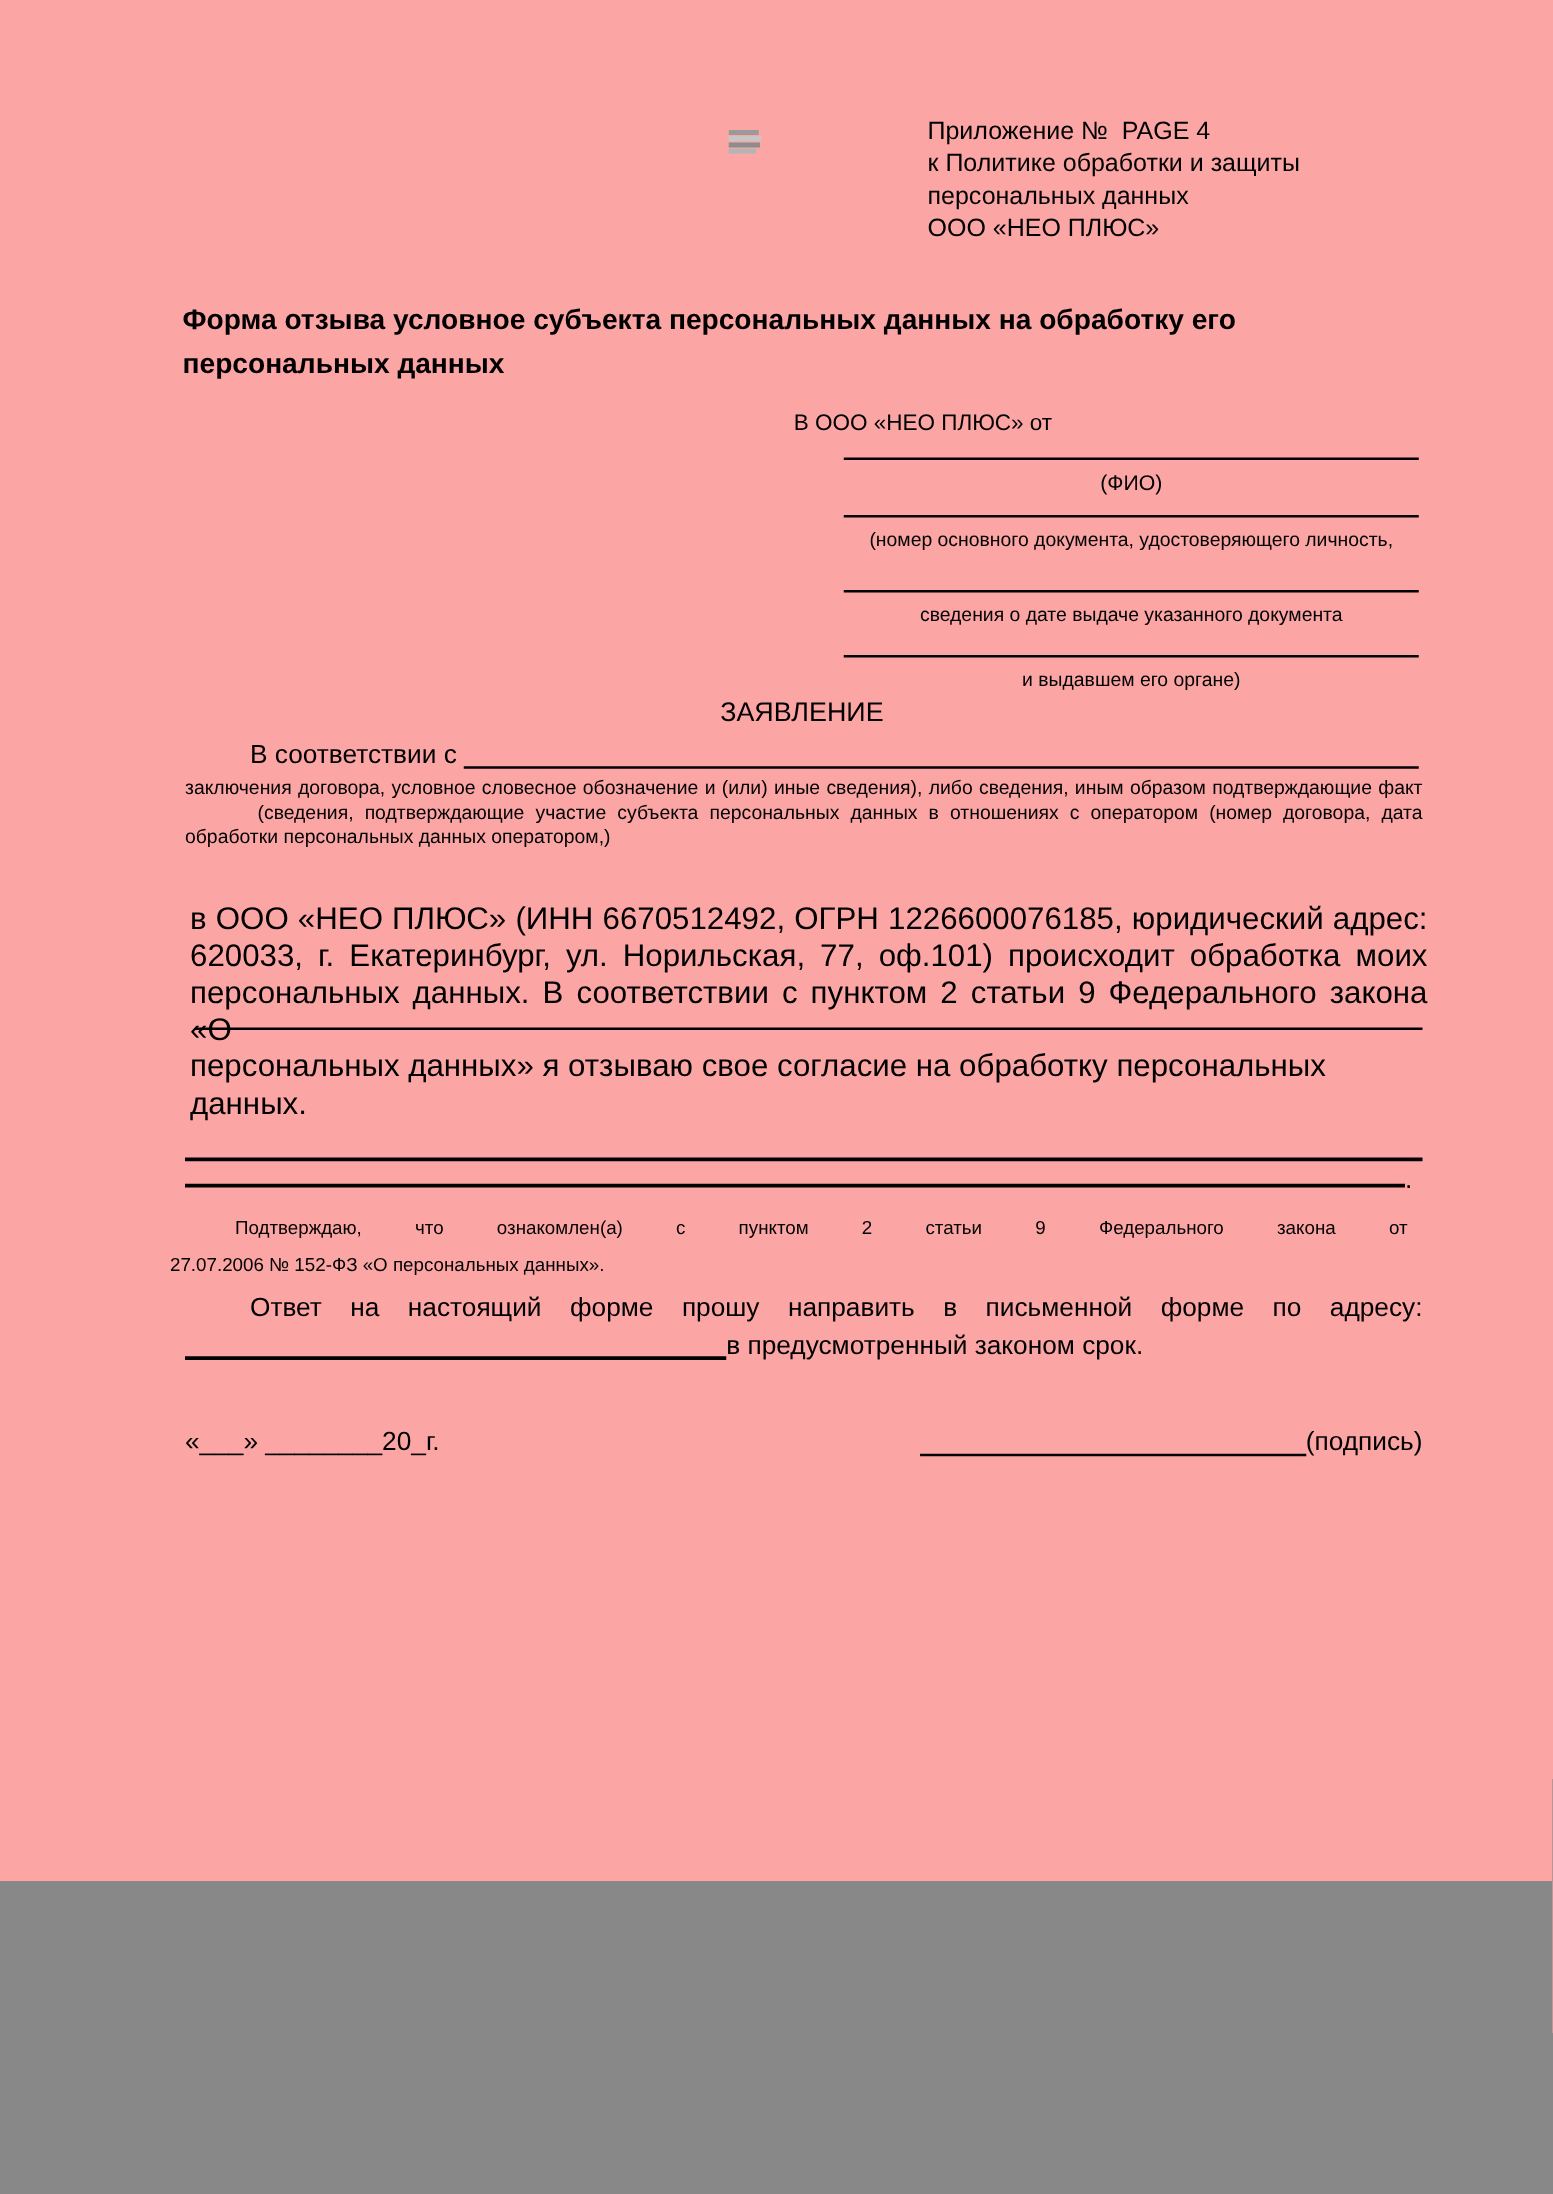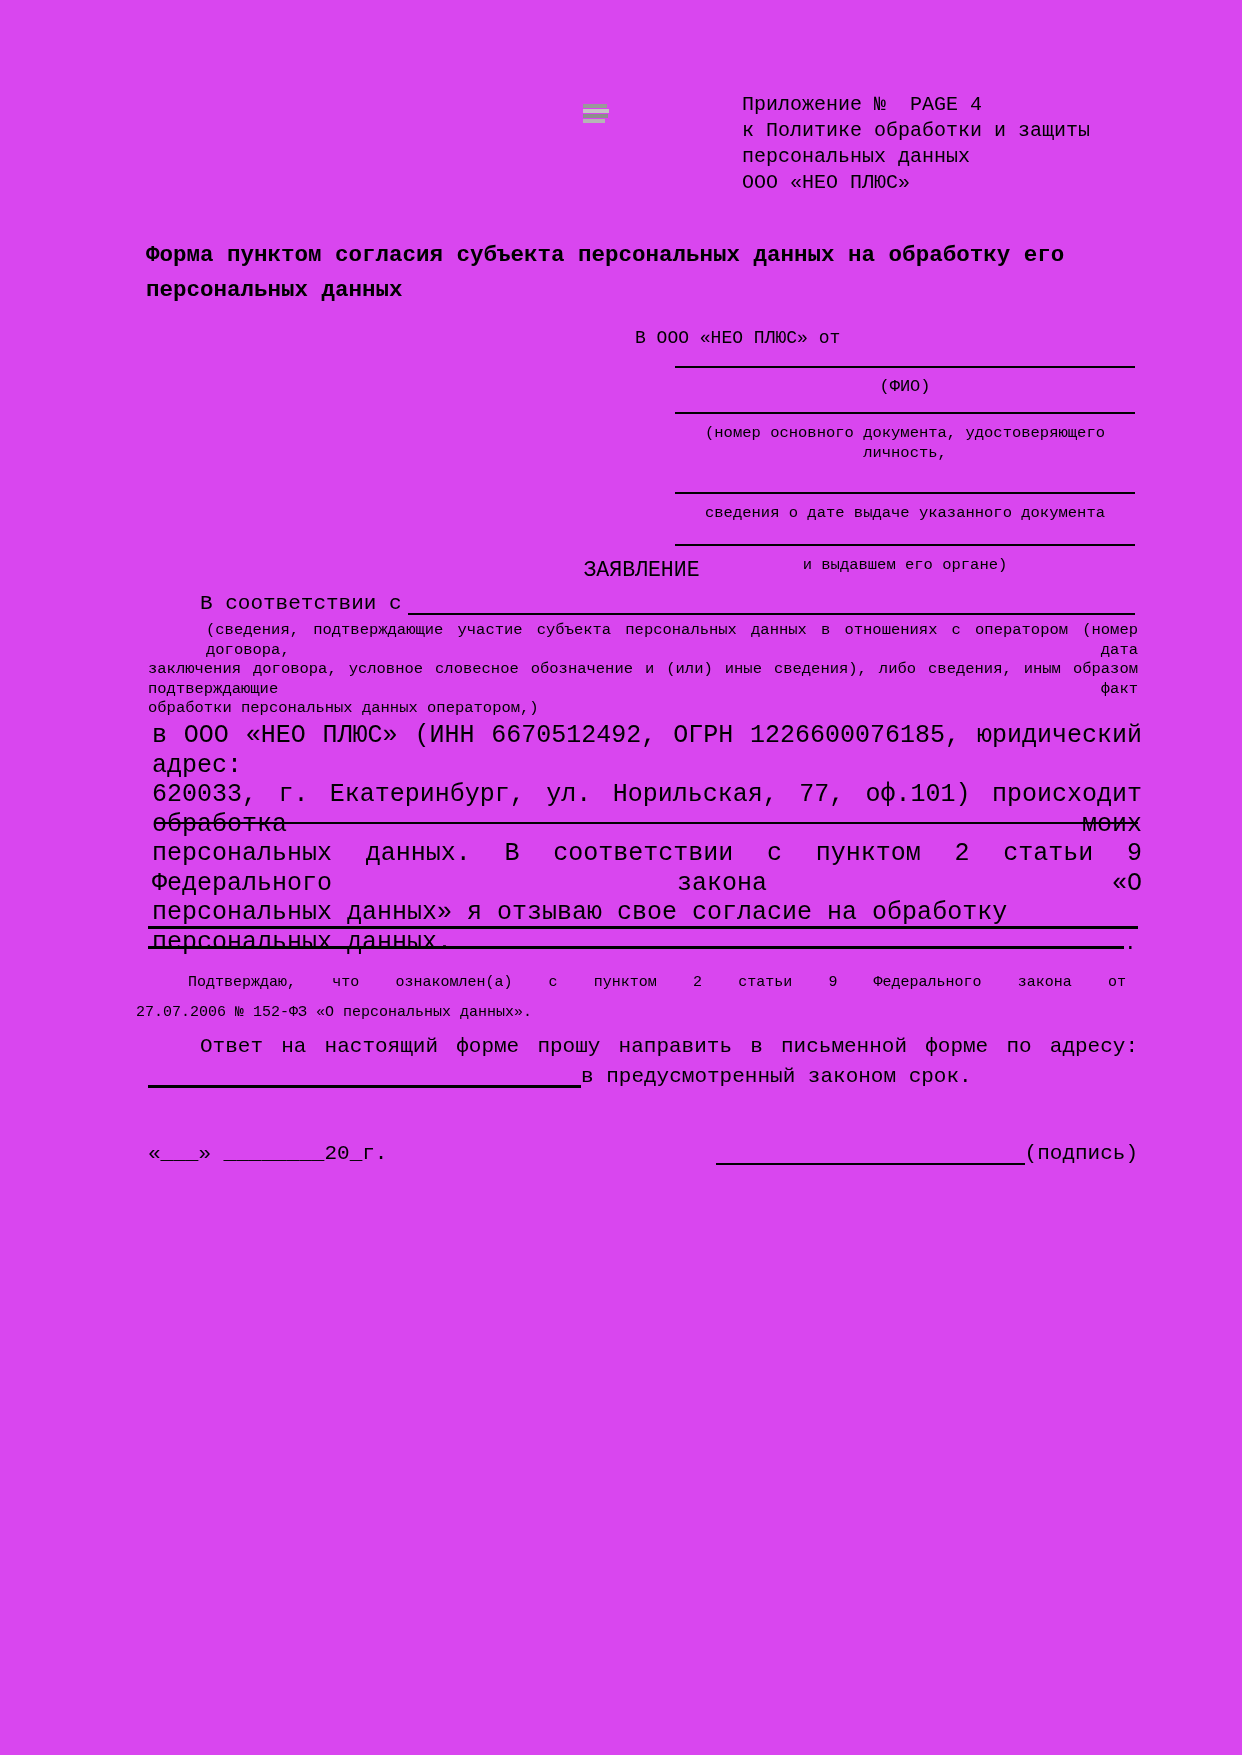--- a/index.html
+++ b/index.html
@@ -1,21 +1,21 @@
 <!DOCTYPE html>
 <html><head>
 <meta charset="utf-8">
 <style>
   html,body{margin:0;padding:0;background:#888;}
   .page{
     position:relative;
-    width:1242px;height:1755px;
+    width:1242px;height:1505px;
     margin:0 auto;
-    background:#d946ef;
-    font-family:Liberation Mono, monospace;
+    background:#fca5a5;
+    font-family:Liberation Sans, sans-serif;
     color:#000;
     overflow:hidden;
   }
   
   .artifact{position:absolute;left:583px;top:104px;width:26px;height:24px;}
   .artifact .st{height:4px;margin-bottom:1px;}
   .st1{background:#9a9a9a;width:24px;}
   .st2{background:#c6c6c6;width:26px;}
   .st3{background:#8d8d8d;width:25px;}
   .st4{background:#b5b5b5;width:22px;}
@@ -88,21 +88,21 @@
   </div>
 
   <div class="hdr">
     <div>Приложение №&nbsp; PAGE 4</div>
     <div>к Политике обработки и защиты</div>
     <div>персональных данных</div>
     <div>ООО «НЕО ПЛЮС»</div>
   </div>
 
   <div class="title">
-    <div>Форма пунктом согласия субъекта персональных данных на обработку его</div>
+    <div>Форма отзыва условное субъекта персональных данных на обработку его</div>
     <div>персональных данных</div>
   </div>
 
   <div class="addr-to">В ООО «НЕО ПЛЮС» от</div>
 
   <div class="fields">
     <div class="f-line"></div>
     <div class="f-cap big">(ФИО)</div>
 
     <div class="f-line gap15"></div>
@@ -116,22 +116,22 @@
   </div>
 
   <div class="zayav">ЗАЯВЛЕНИЕ</div>
 
   <div class="intro">
     <span class="txt">В соответствии с</span>
     <div class="fill"></div>
   </div>
 
   <div class="note">
+    <div class="jl">заключения договора, условное словесное обозначение и (или) иные сведения), либо сведения, иным образом подтверждающие факт</div>
     <div class="jl ind">(сведения, подтверждающие участие субъекта персональных данных в отношениях с оператором (номер договора, дата</div>
-    <div class="jl">заключения договора, условное словесное обозначение и (или) иные сведения), либо сведения, иным образом подтверждающие факт</div>
     <div>обработки персональных данных оператором,)</div>
   </div>
 
   <div class="bodytxt">
     <div class="jline">в ООО «НЕО ПЛЮС» (ИНН 6670512492, ОГРН 1226600076185, юридический адрес:</div>
     <div class="jline">620033, г. Екатеринбург, ул. Норильская, 77, оф.101) происходит обработка моих</div>
     <div class="jline">персональных данных. В соответствии с пунктом 2 статьи 9 Федерального закона «О</div>
     <div>персональных данных» я отзываю свое согласие на обработку персональных данных.</div>
   </div>
 

